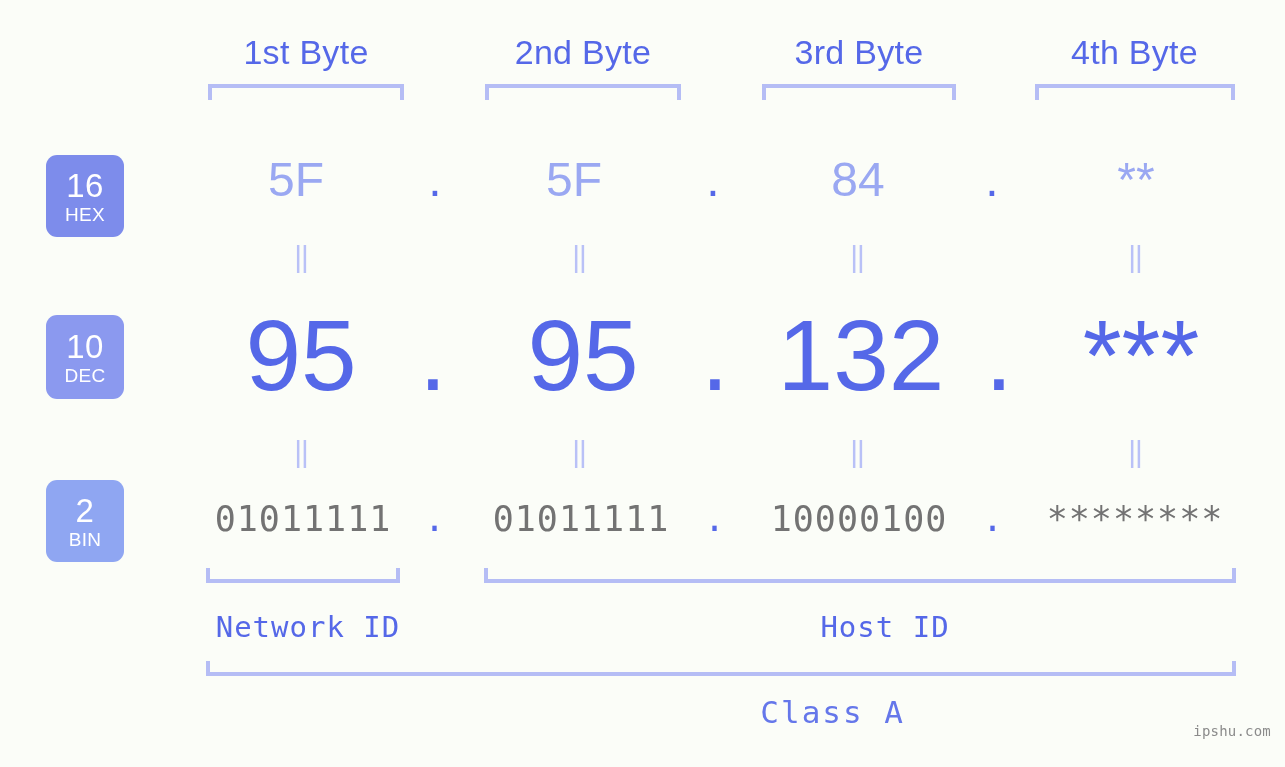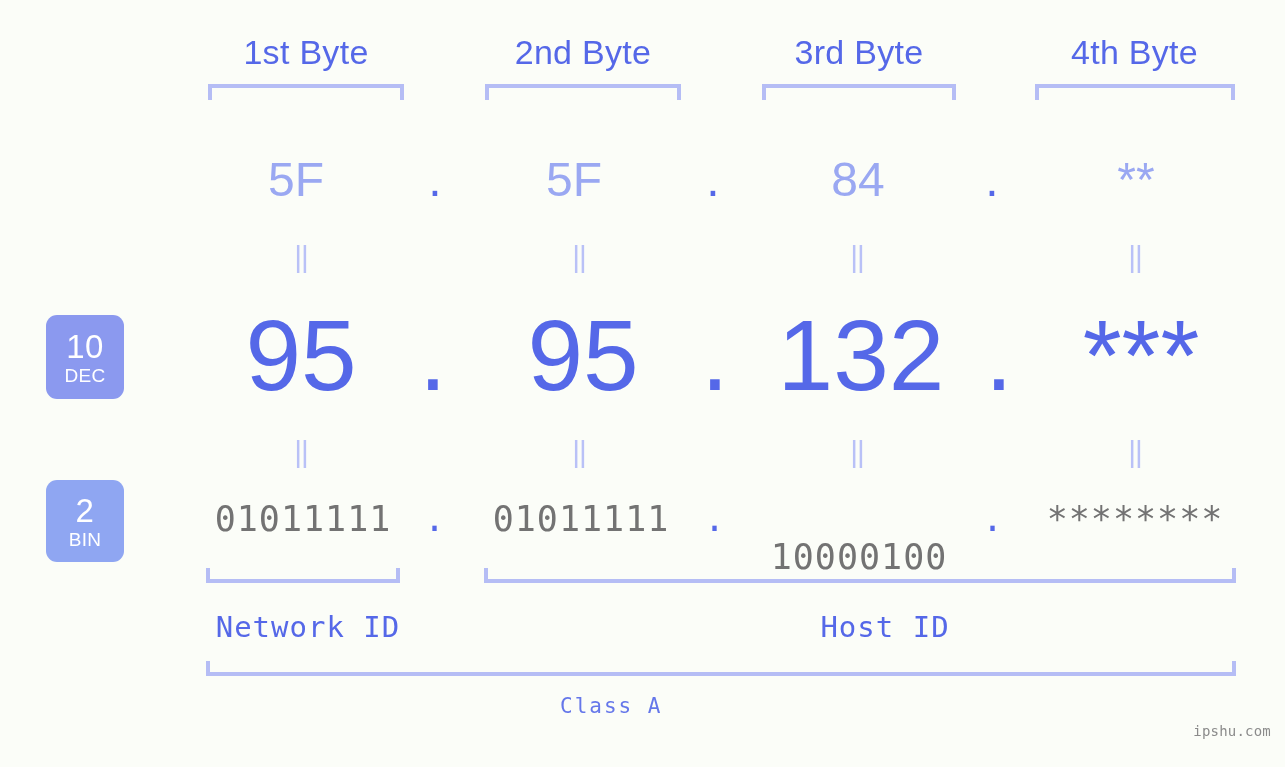--- a/index.html
+++ b/index.html
@@ -164,24 +164,24 @@
     font-family: "DejaVu Sans Mono", monospace;
     text-align: center;
     white-space: nowrap;
     letter-spacing: 1px;
   }
 
   
   #class-label {
     position: absolute;
     top: 694px;
-    font-size: 21px;
+    font-size: 31px;
     color: #6577ea;
     font-family: "DejaVu Sans Mono", monospace;
-    text-align: left;
+    text-align: right;
     white-space: nowrap;
     letter-spacing: 2px;
   }
 
   
   #watermark {
     position: absolute;
     right: 14px;
     bottom: 28px;
     font-size: 14px;
@@ -202,20 +202,24 @@
     <div class="byte-label" style="left:1033px;width:203px;">4th Byte</div>
   </div>
 
   <div>
     <div class="bracket-down" style="left:208px;width:196px;"></div>
     <div class="bracket-down" style="left:485px;width:196px;"></div>
     <div class="bracket-down" style="left:762px;width:194px;"></div>
     <div class="bracket-down" style="left:1035px;width:200px;"></div>
   </div>
 
+  <div class="badge" id="badge-hex">
+    <span class="num">16</span>
+    <span class="sub">HEX</span>
+  </div>
   <div class="badge" id="badge-dec">
     <span class="num">10</span>
     <span class="sub">DEC</span>
   </div>
   <div class="badge" id="badge-bin">
     <span class="num">2</span>
     <span class="sub">BIN</span>
   </div>
 
   <div class="row" id="row-hex">
@@ -250,21 +254,21 @@
     <div class="eq" style="left:484px;width:190px;">||</div>
     <div class="eq" style="left:762px;width:190px;">||</div>
     <div class="eq" style="left:1040px;width:190px;">||</div>
   </div>
 
   <div class="row" id="row-bin">
     <div class="cell" style="left:200px;width:206px;">01011111</div>
     <div class="cell dot" style="left:406px;width:58px;">.</div>
     <div class="cell" style="left:478px;width:206px;">01011111</div>
     <div class="cell dot" style="left:686px;width:58px;">.</div>
-    <div class="cell" style="left:756px;width:206px;margin-top:38px;">10000100</div>
+    <div class="cell" style="left:756px;width:206px;">10000100</div>
     <div class="cell dot" style="left:964px;width:58px;">.</div>
     <div class="cell" style="left:1032px;width:206px;">********</div>
   </div>
 
   <div>
     <div class="bracket-up" style="left:206px;top:568px;width:194px;"></div>
     <div class="bracket-up" style="left:484px;top:568px;width:752px;"></div>
   </div>
 
   <div>

